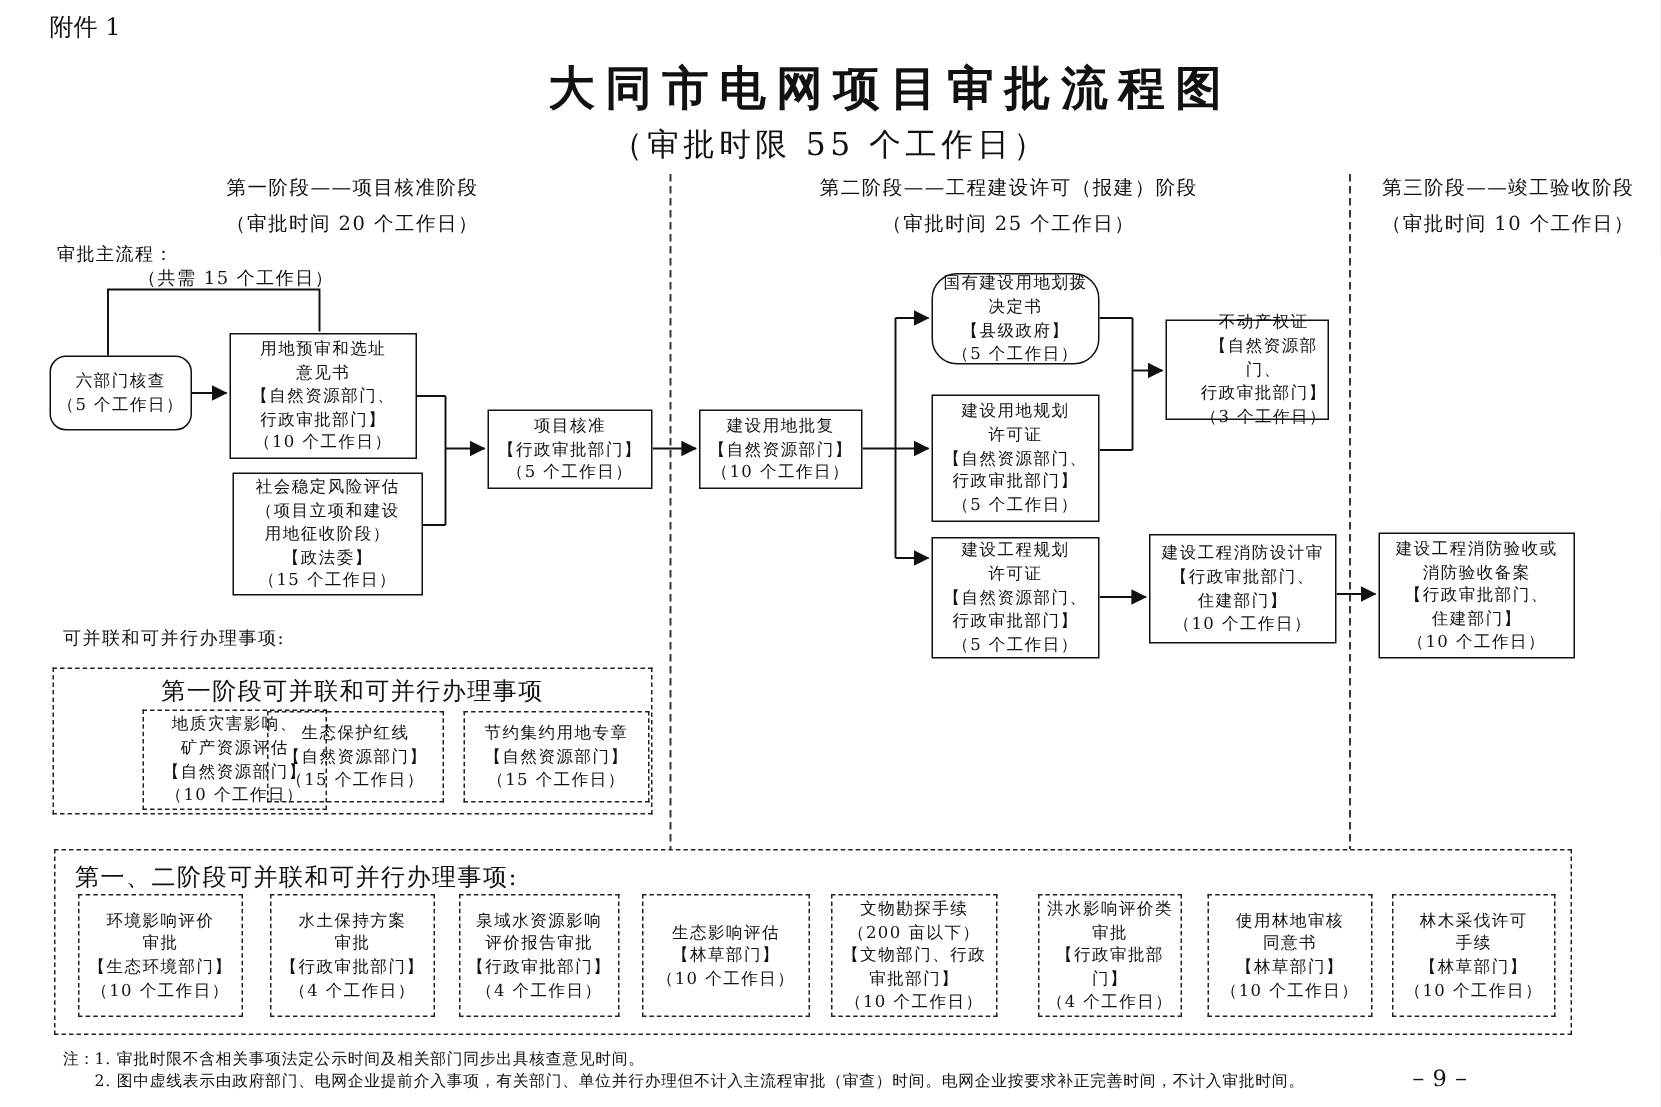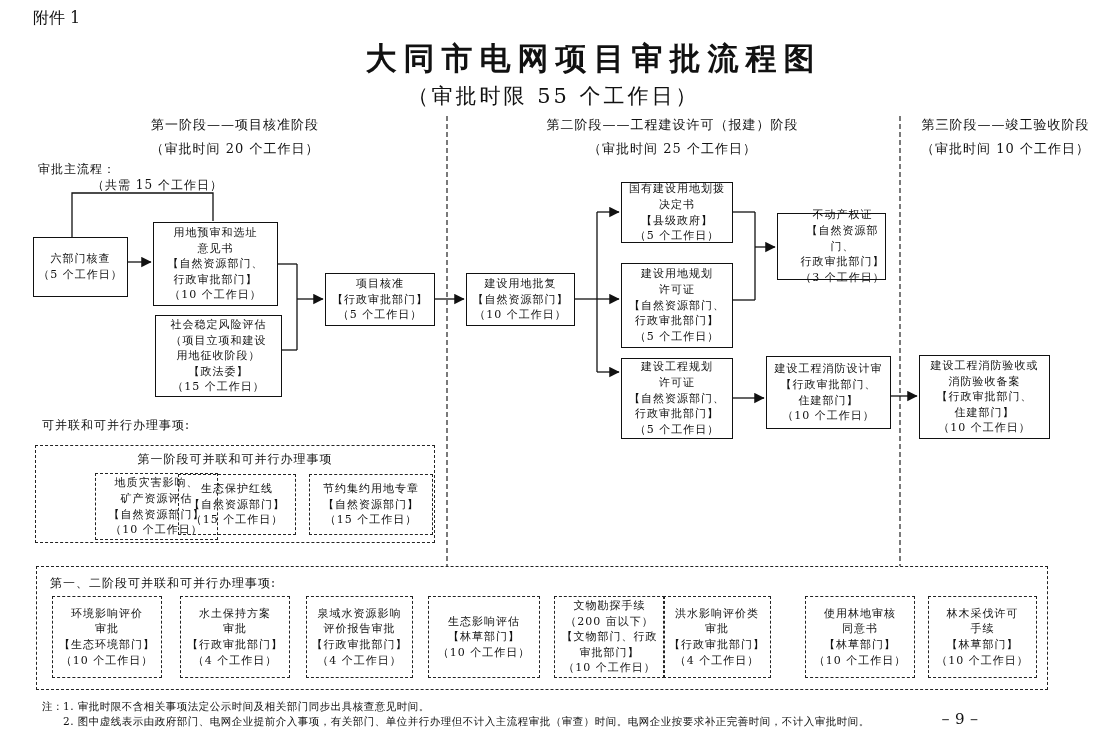--- a/index.html
+++ b/index.html
@@ -13,21 +13,21 @@
   #doc-subtitle{left:0;top:82px;width:1107px;text-align:center;font-size:21px;letter-spacing:3px;}
   .phase-title{font-size:13px;text-align:center;letter-spacing:1px;}
   .phase-duration{font-size:13px;text-align:center;letter-spacing:1px;}
   .small-label{font-size:12px;letter-spacing:1px;}
   .box{
     border:1.4px solid #111;background:#fff;display:flex;align-items:center;justify-content:center;
     text-align:center;font-size:11px;line-height:1.42;white-space:pre-line;letter-spacing:1px;box-sizing:border-box;
   }
   .dashed-box{border:1.2px dashed #222;background:transparent;}
   .container-dashed{border:1.2px dashed #222;box-sizing:border-box;background:transparent;}
-  .container-header{font-size:12px;letter-spacing:1px;}
+  .container-header{font-size:16px;letter-spacing:1px;}
   #notes{left:42px;top:699px;display:flex;font-size:10.5px;line-height:15px;}
   #notes .note-lines div{letter-spacing:0.5px;}
   #page-number{left:938px;top:710px;font-size:15px;letter-spacing:2px;}
 </style>
 </head>
 <body>
 
 <div id="canvas">
 
   <svg class="abs" width="1107" height="738" style="left:0;top:0;">
@@ -69,39 +69,39 @@
   <div class="abs phase-title" style="left:95px;top:116px;width:280px;">第一阶段——项目核准阶段</div>
   <div class="abs phase-duration" style="left:95px;top:140px;width:280px;">（审批时间 20 个工作日）</div>
   <div class="abs phase-title" style="left:520px;top:116px;width:305px;">第二阶段——工程建设许可（报建）阶段</div>
   <div class="abs phase-duration" style="left:520px;top:140px;width:305px;">（审批时间 25 个工作日）</div>
   <div class="abs phase-title" style="left:903px;top:116px;width:205px;">第三阶段——竣工验收阶段</div>
   <div class="abs phase-duration" style="left:903px;top:140px;width:205px;">（审批时间 10 个工作日）</div>
 
   <div class="abs small-label" style="left:38px;top:161px;">审批主流程：</div>
   <div class="abs small-label" style="left:92px;top:177px;">（共需 15 个工作日）</div>
 
-  <div class="abs box" style="left:33px;top:237px;width:95px;height:60px;">六部门核查
+  <div class="abs box" style="left:33px;top:237px;width:95px;height:50px;border-radius:11px;">六部门核查
 （5 个工作日）</div>
   <div class="abs box" style="left:153px;top:222px;width:125px;height:84px;">用地预审和选址
 意见书
 【自然资源部门、
 行政审批部门】
 （10 个工作日）</div>
   <div class="abs box" style="left:155px;top:315px;width:127px;height:82px;">社会稳定风险评估
 （项目立项和建设
 用地征收阶段）
 【政法委】
 （15 个工作日）</div>
   <div class="abs box" style="left:325px;top:273px;width:110px;height:53px;">项目核准
 【行政审批部门】
 （5 个工作日）</div>
   <div class="abs box" style="left:466px;top:273px;width:109px;height:53px;">建设用地批复
 【自然资源部门】
 （10 个工作日）</div>
-  <div class="abs box" style="left:621px;top:182px;width:112px;height:61px;">国有建设用地划拨
+  <div class="abs box" style="left:621px;top:182px;width:112px;height:61px;border-radius:17px;">国有建设用地划拨
 决定书
 【县级政府】
 （5 个工作日）</div>
   <div class="abs box" style="left:777px;top:213px;width:109px;height:67px;padding-left:22px;">不动产权证
 【自然资源部门、
 行政审批部门】
 （3 个工作日）</div>
   <div class="abs box" style="left:621px;top:263px;width:112px;height:85px;">建设用地规划
 许可证
 【自然资源部门、
@@ -151,21 +151,21 @@
 【行政审批部门】
 （4 个工作日）</div>
   <div class="abs box dashed-box" style="left:428px;top:596px;width:112px;height:82px;">生态影响评估
 【林草部门】
 （10 个工作日）</div>
   <div class="abs box dashed-box" style="left:554px;top:596px;width:111px;height:82px;">文物勘探手续
 （200 亩以下）
 【文物部门、行政
 审批部门】
 （10 个工作日）</div>
-  <div class="abs box dashed-box" style="left:663px;top:596px;width:108px;height:82px;">洪水影响评价类
+  <div class="abs box dashed-box" style="left:692px;top:596px;width:96px;height:82px;">洪水影响评价类
 审批
 【行政审批部门】
 （4 个工作日）</div>
   <div class="abs box dashed-box" style="left:805px;top:596px;width:110px;height:82px;">使用林地审核
 同意书
 【林草部门】
 （10 个工作日）</div>
   <div class="abs box dashed-box" style="left:928px;top:596px;width:109px;height:82px;">林木采伐许可
 手续
 【林草部门】

